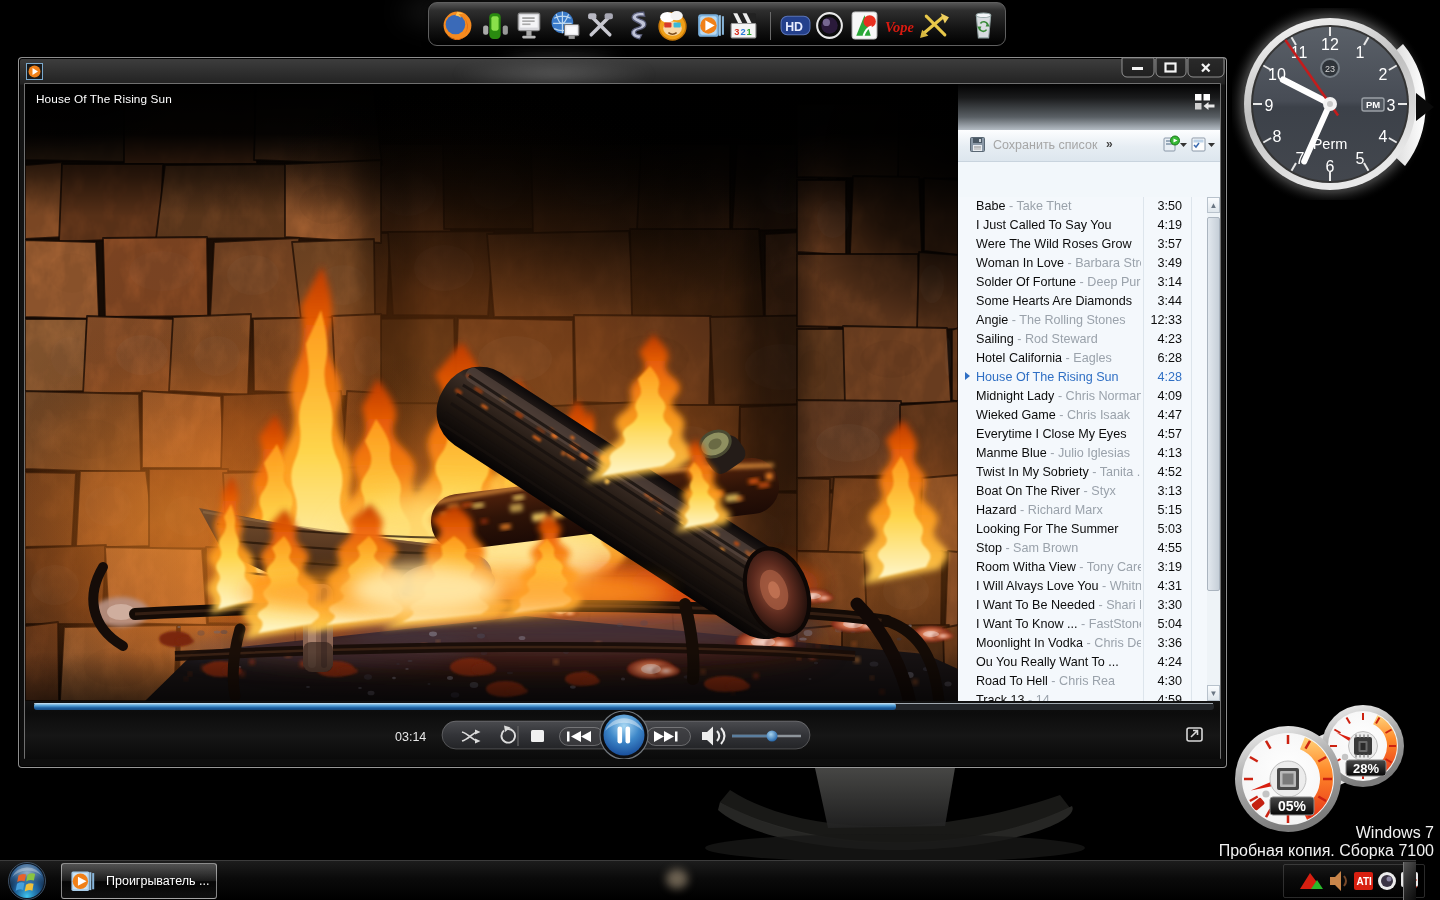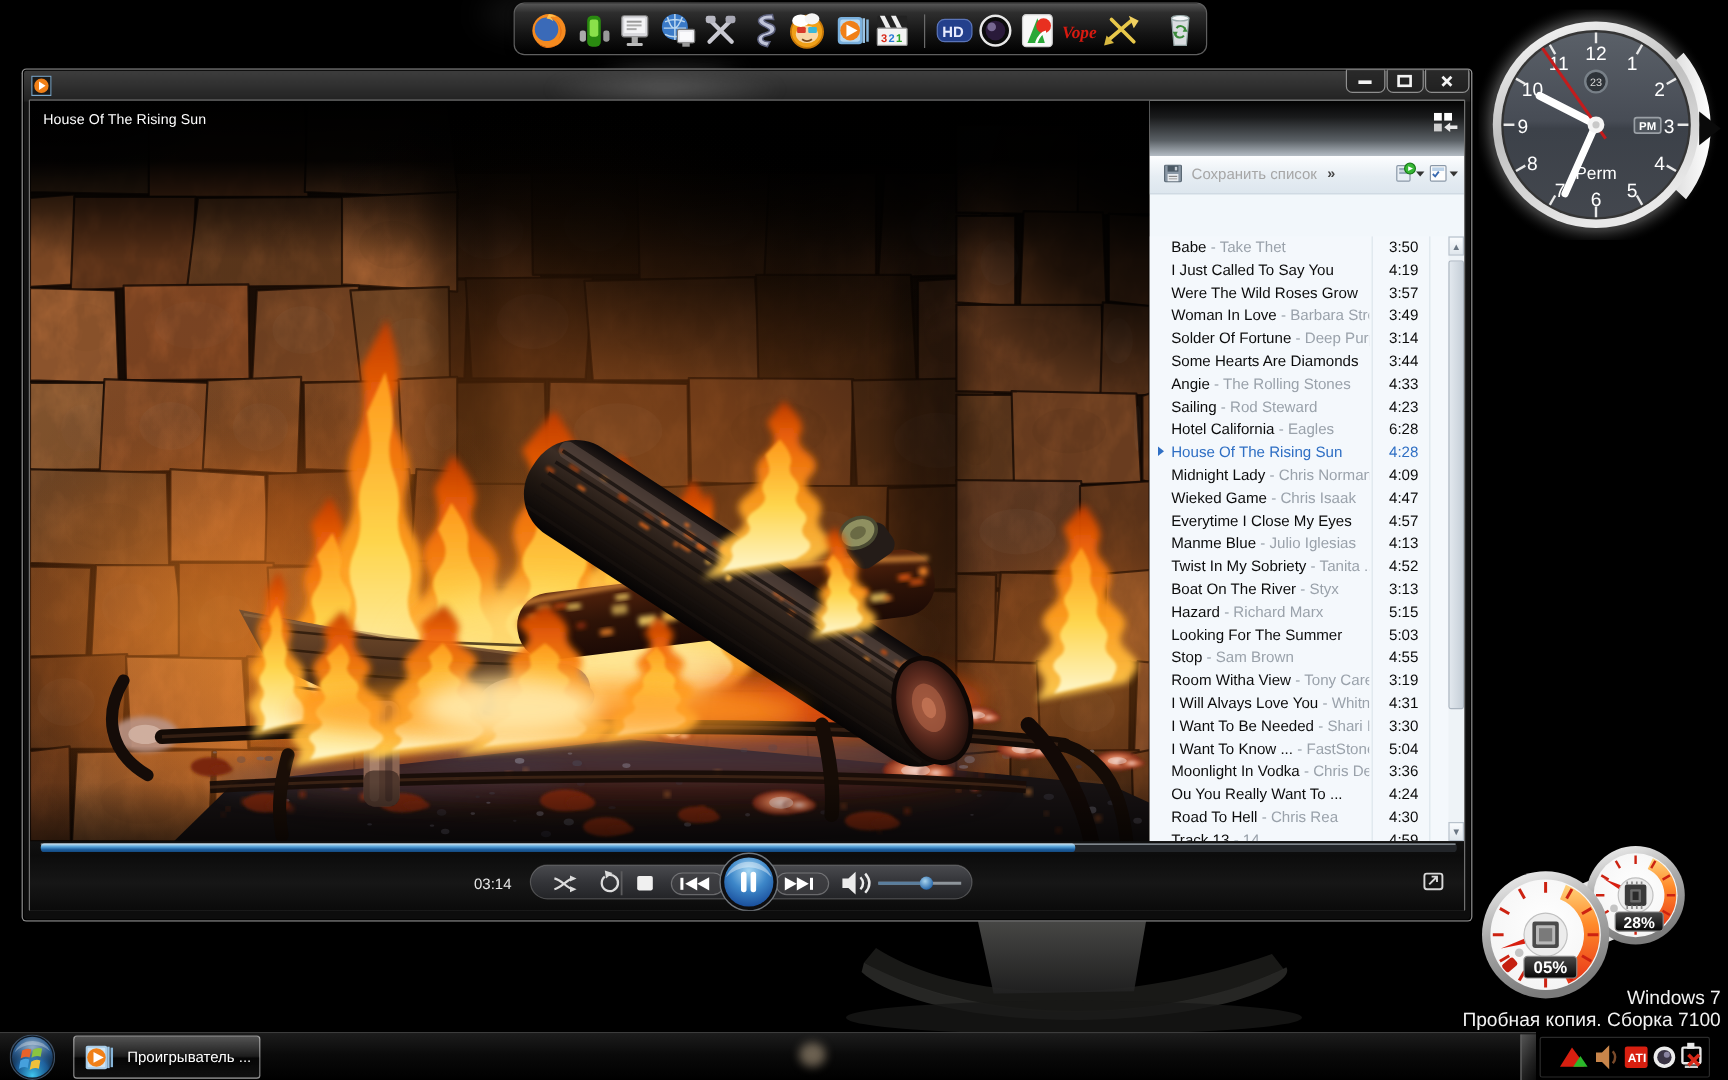--- a/index.html
+++ b/index.html
@@ -28,21 +28,21 @@
 .art{color:#9aa2ab}
 .cur{color:#2f6fc4}
 .colsep{position:absolute;top:113px;width:1px;height:504px;background:#dde5ec}
 #sbar{position:absolute;left:249px;top:113px;width:13px;height:504px;background:#eef3f7}
 #sthumb{position:absolute;left:0px;top:20px;width:13px;height:374px;background:linear-gradient(90deg,#e2e8ee,#c6cfd8);border:1px solid #aab4bf;border-radius:2px}
 .sbtn{position:absolute;left:0;width:13px;height:16px;background:linear-gradient(#fafcfe,#dfe6ec);border:1px solid #b8c2cc;color:#6a7683;font-size:8px;text-align:center;line-height:15px}
 #ctrl{position:absolute;left:0;top:617px;width:1195px;height:58px;background:linear-gradient(#111,#0c0c0c 20%,#161616 60%,#0a0a0a)}
 #clockbox{position:absolute;left:1232px;top:8px;width:208px;height:192px}
 #cpubox{position:absolute;left:1226px;top:690px;width:200px;height:152px}
 #wintxt{position:absolute;right:6px;top:824px;text-align:right;color:#f2f2f2;font-size:16px;line-height:18px;text-shadow:0 1px 2px #000}
-#taskbar{position:absolute;left:0;top:860px;width:1280px;height:40px;background:linear-gradient(#1c1c1c,#0a0a0a 45%,#000);border-top:1px solid #3c3c3c}
+#taskbar{position:absolute;left:0;top:860px;width:1416px;height:40px;background:linear-gradient(#1c1c1c,#0a0a0a 45%,#000);border-top:1px solid #3c3c3c}
 .tbtn{position:absolute;top:2px;height:36px;border-radius:3px;color:#fff;font-size:12.5px}
 #tb1{left:61px;width:156px;border:1px solid rgba(255,255,255,.5);background:linear-gradient(rgba(130,130,130,.55),rgba(60,60,60,.4) 48%,rgba(5,5,5,.7) 52%,rgba(25,25,25,.6))}
 #tb2{left:222px;width:157px;border:1px solid rgba(255,255,255,.75);background:linear-gradient(#dfdfdf,#a8a8a8 48%,#6f6f6f 52%,#8e8e8e)}
 .tlab{position:absolute;left:44px;top:10px;text-shadow:0 1px 2px rgba(0,0,0,.9)}
 #sdesk{position:absolute;right:0;top:1px;width:13px;height:39px;background:linear-gradient(120deg,#555,#222 60%,#0a0a0a);border-left:1px solid #777}
 </style></head><body>
 <div id="desk">
 <div class="blob" style="left:505px;top:48px;width:110px;height:34px;background:rgba(255,255,255,0.10)"></div>
 <div class="blob" style="left:400px;top:-8px;width:180px;height:40px;background:rgba(255,255,255,0.07)"></div>
 <svg class="abs" style="left:600px;top:740px" width="560" height="130" viewBox="0 0 560 130">
@@ -770,21 +770,21 @@
 <div class="prow" style="top:76px">
             <span class="t ">Solder Of Fortune<span class="art"> - Deep Purple</span></span>
             <span class="d ">3:14</span>
           </div>
 <div class="prow" style="top:95px">
             <span class="t ">Some Hearts Are Diamonds<span class="art"></span></span>
             <span class="d ">3:44</span>
           </div>
 <div class="prow" style="top:114px">
             <span class="t ">Angie<span class="art"> - The Rolling Stones</span></span>
-            <span class="d ">4:33</span>
+            <span class="d ">12:33</span>
           </div>
 <div class="prow" style="top:133px">
             <span class="t ">Sailing<span class="art"> - Rod Steward</span></span>
             <span class="d ">4:23</span>
           </div>
 <div class="prow" style="top:152px">
             <span class="t ">Hotel California<span class="art"> - Eagles</span></span>
             <span class="d ">6:28</span>
           </div>
 <div class="prow" style="top:171px">

